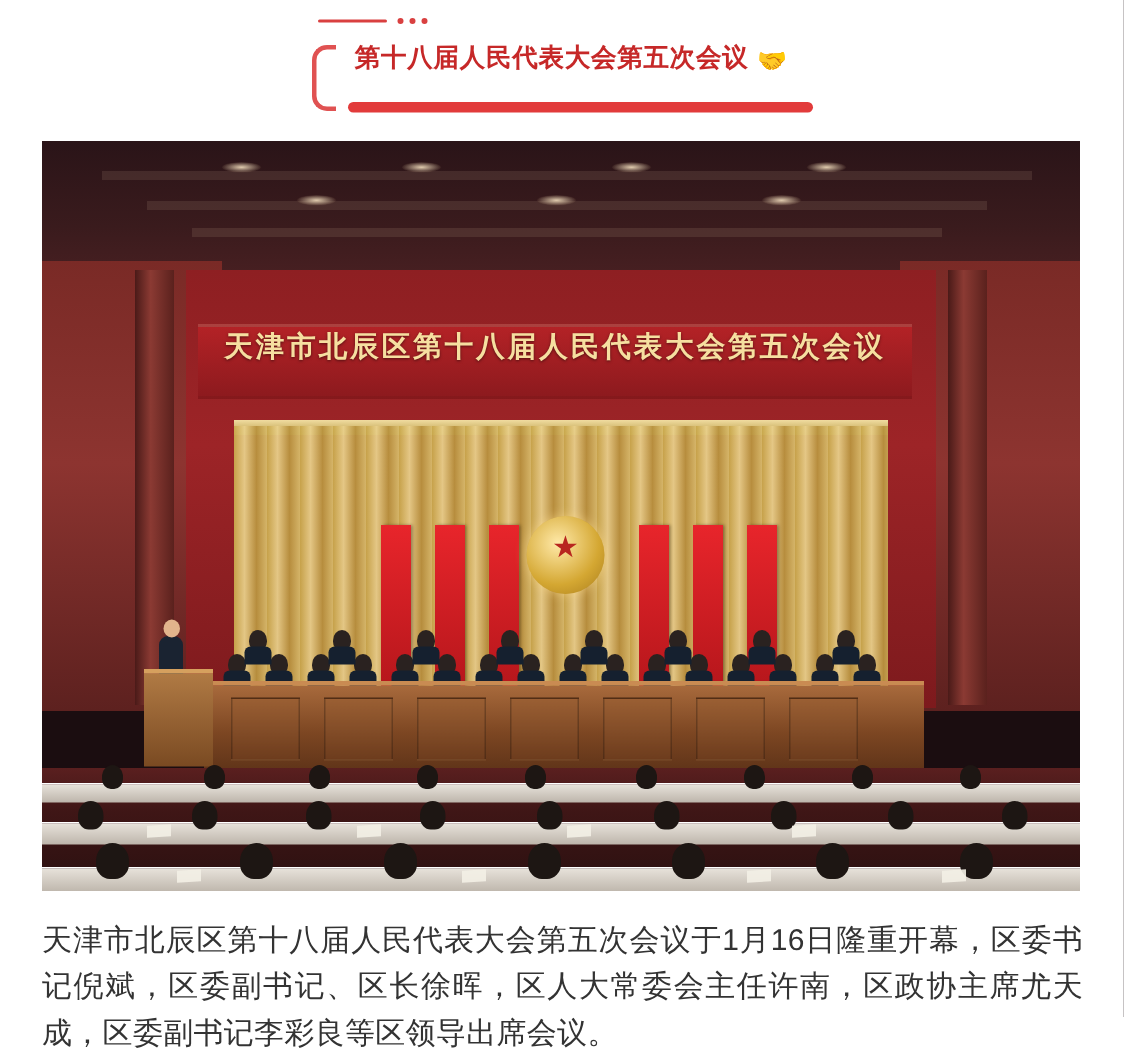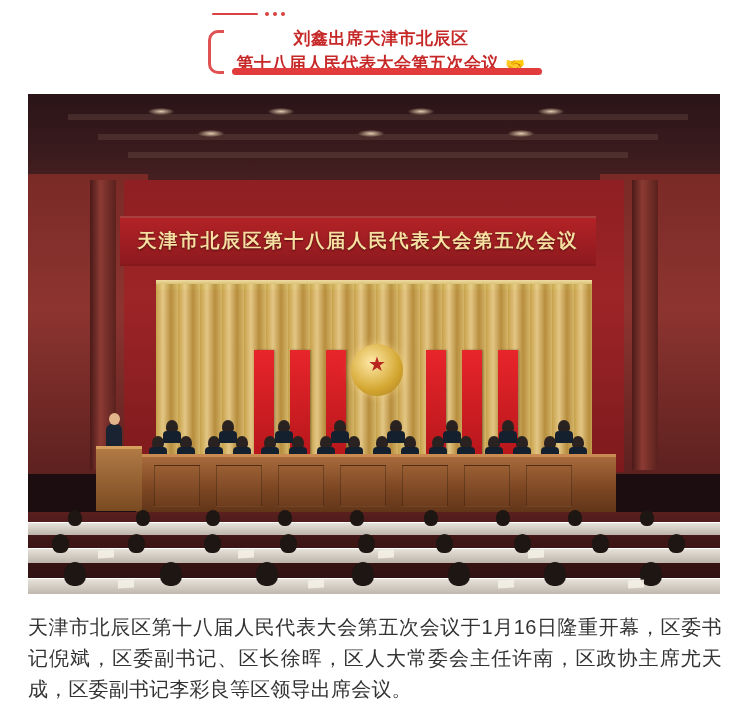--- a/index.html
+++ b/index.html
@@ -134,25 +134,25 @@
     position: absolute; top: 86px; width: 26px; height: 290px;
     background: linear-gradient(90deg, #4a1a18, #8b3a33 40%, #5a211d);
   }
 
   
   .backwall {
     position: absolute; left: 96px; top: 86px; width: 500px; height: 292px;
     background: linear-gradient(180deg, #8e1f22 0%, #9d2427 40%, #7d1a1d 100%);
   }
   .banner {
-    position: absolute; left: 92px; top: 122px; width: 476px; height: 46px;
+    position: absolute; left: 104px; top: 122px; width: 476px; height: 46px;
     background: linear-gradient(180deg, #b32226, #8d1a1e);
     border-top: 2px solid rgba(255,180,160,0.25);
     border-bottom: 2px solid rgba(0,0,0,0.25);
-    display: flex; align-items: center; justify-content: center;
+    display: flex; align-items: flex-start; justify-content: center;
   }
   .banner-text {
     color: #f6dfa0;
     font-family: "Liberation Serif", "DejaVu Serif", serif;
     font-weight: bold;
     font-size: 19px;
     letter-spacing: 2px;
     white-space: nowrap;
     text-shadow: 0 1px 2px rgba(0,0,0,0.5);
   }
@@ -267,21 +267,20 @@
     <span class="deco-line"></span>
     <span class="deco-dots">
         <i></i>
         <i></i>
         <i></i>
       </span>
   </div>
 
   <div class="title-wrap">
     <span class="title-bracket"></span>
-    <div class="title-line">刘鑫出席天津市北辰区</div>
     <div class="title-line">
       <span class="title-line2">第十八届人民代表大会第五次会议</span><span class="emoji-badge">🤝</span>
     </div>
   </div>
   <div class="title-underline"></div>
 </div>
 
 <div class="photo-frame">
   <div class="photo">
 

